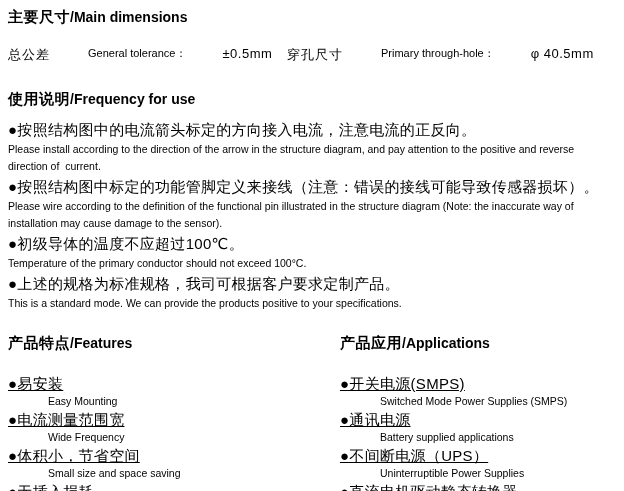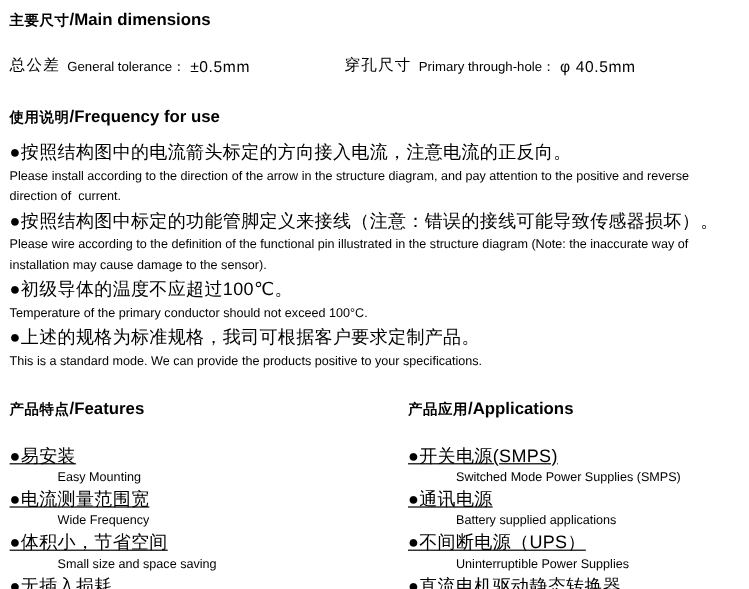--- a/index.html
+++ b/index.html
@@ -10,38 +10,39 @@
     padding: 8px 8px 0 8px;
     overflow: hidden;
     font-family: "Liberation Sans", "DejaVu Sans", sans-serif;
     color: #000000;
   }
   .heading-row {
     display: flex;
     align-items: baseline;
   }
   .h-zh {
-    font-size: 12px;
+    font-size: 15px;
     font-weight: 700;
     letter-spacing: 0.5px;
     text-align: right;
   }
   .h-en {
     font-size: 14px;
     font-weight: 700;
     text-align: center;
   }
   .dim-row {
     margin-top: 19px;
     display: flex;
     align-items: baseline;
   }
   .dim-group {
     display: inline-flex;
-    align-items: flex-end;
+    align-items: flex-start;
+    gap: 32px;
   }
   .dim-group-1 { width: 279px; }
   .zh-label {
     font-size: 13px;
     font-weight: 400;
     letter-spacing: 1px;
   }
   .en-label {
     font-size: 11px;
     font-weight: 400;

